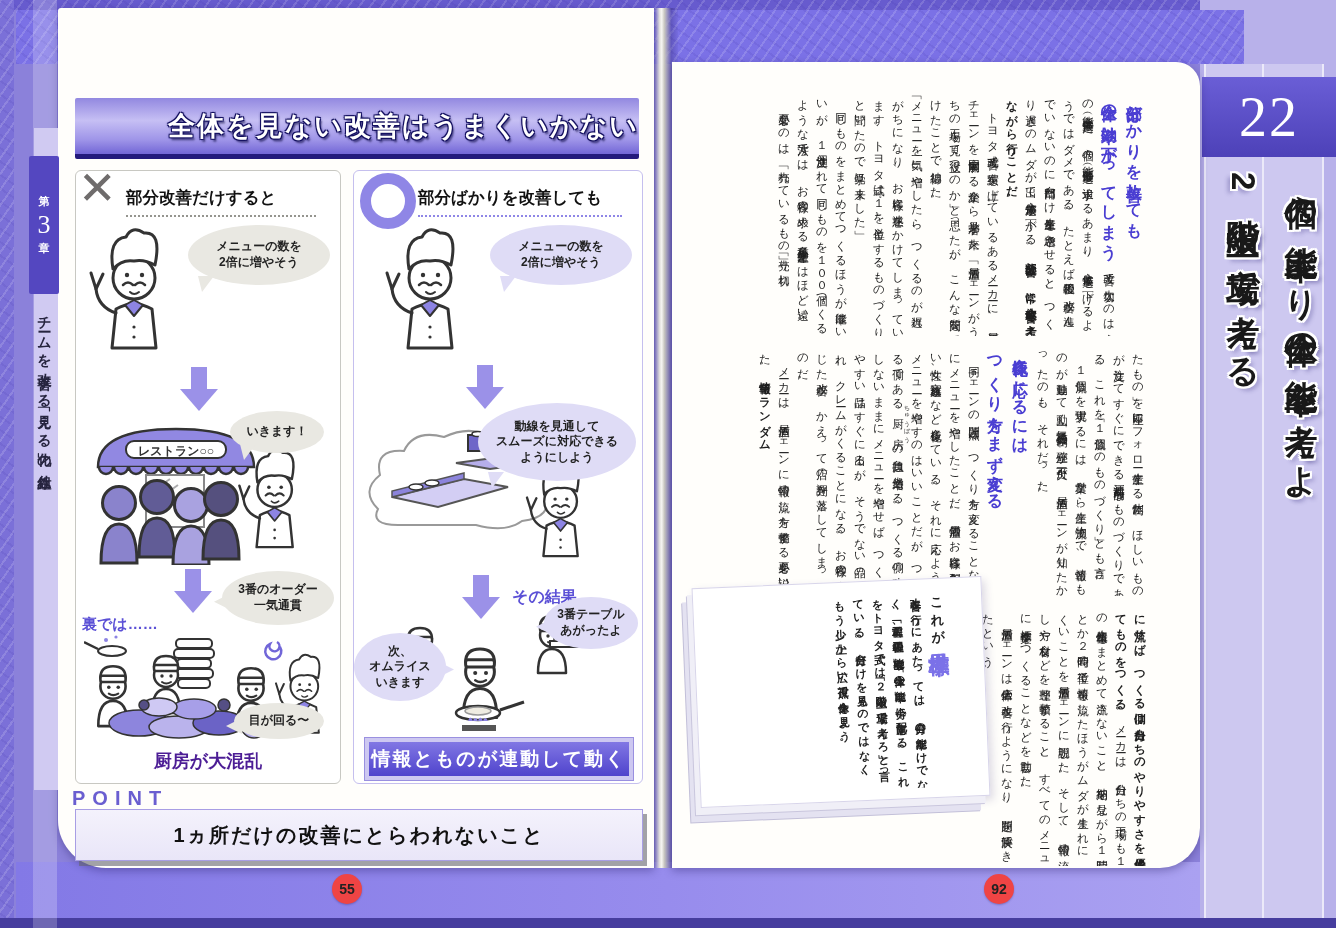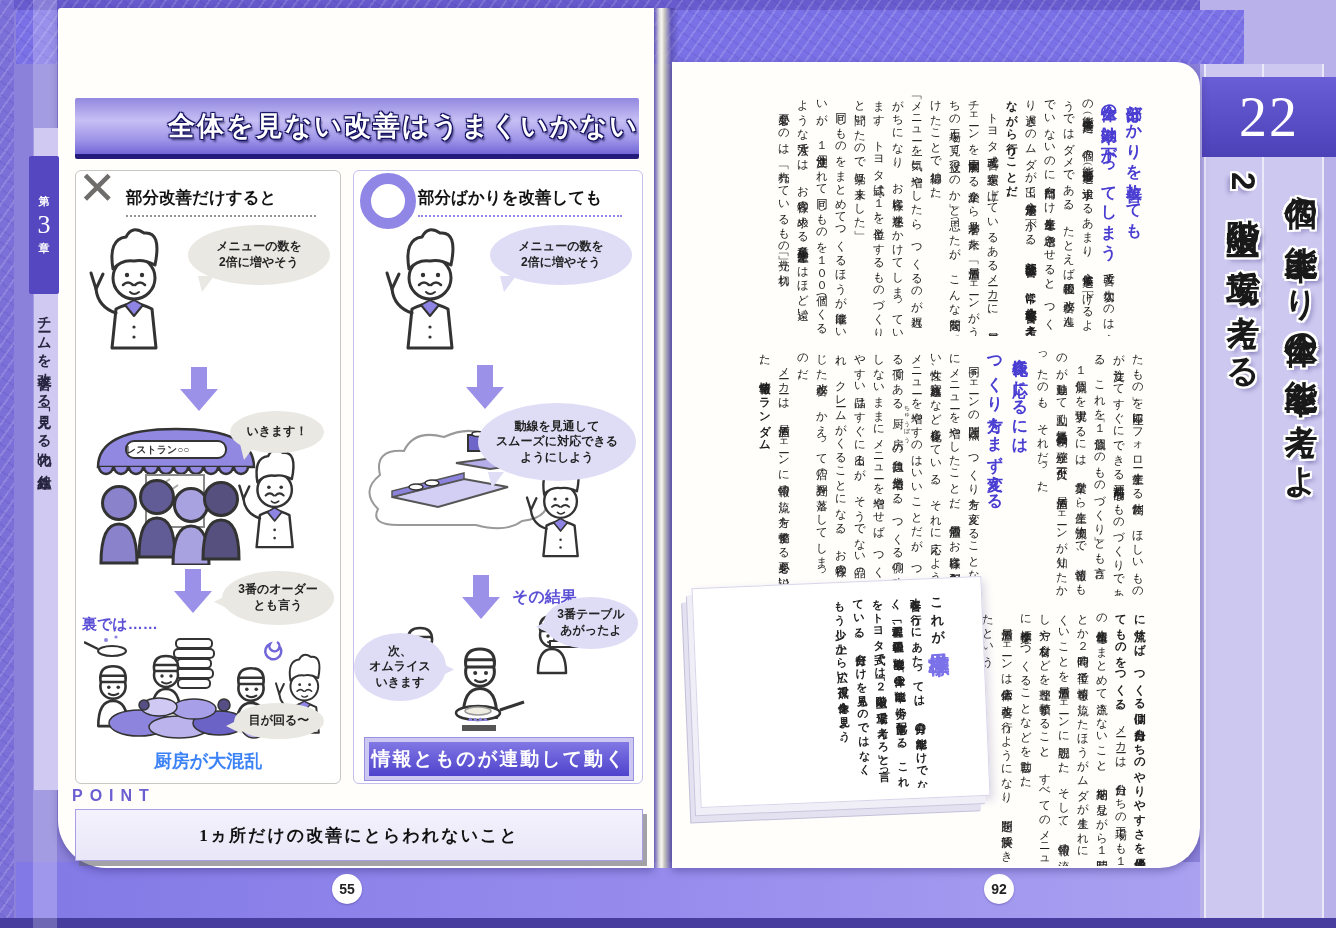--- a/index.html
+++ b/index.html
@@ -41,31 +41,31 @@
   .bub::after{content:"";position:absolute;width:16px;height:16px;background:inherit;}
   .tail-bl::after{left:10px;bottom:-7px;clip-path:polygon(0 0,100% 0,25% 100%);}
   .tail-l::after{left:-8px;top:42%;clip-path:polygon(100% 0,100% 100%,0 50%);}
   .tail-r::after{right:-8px;top:42%;clip-path:polygon(0 0,0 100%,100% 50%);}
   
   .arrow{position:absolute;width:38px;height:44px;}
   .arrow .st{position:absolute;left:11px;top:0;width:16px;height:23px;background:#9b91e8;}
   .arrow .hd{position:absolute;left:0;top:22px;width:0;height:0;
     border-left:19px solid transparent;border-right:19px solid transparent;border-top:22px solid #9b91e8;}
   .lbl-purple{color:#5b50d6;font-weight:900;}
-  .caption{font-size:18px;font-weight:900;color:#3b82f6;text-align:center;}
+  .caption{font-size:18px;font-weight:900;color:#4c1d95;text-align:center;}
   
   .banner-out{left:10px;top:566px;width:268px;height:42px;background:#cdc8f1;border:1px solid #9a90e0;}
   .banner-in{position:absolute;inset:4px;background:linear-gradient(180deg,#8177e4,#4f43cc);
     display:flex;align-items:center;justify-content:center;color:#fff;font-size:19px;font-weight:900;letter-spacing:2px;}
   
-  .pointlbl{left:14px;top:779px;color:#6a5ed0;font-size:16px;font-weight:900;letter-spacing:7px;}
+  .pointlbl{left:14px;top:779px;color:#6a5ed0;font-size:20px;font-weight:900;letter-spacing:7px;}
   .pointbox{left:17px;top:801px;width:566px;height:50px;border:1.5px solid #a89ee4;
     background:linear-gradient(180deg,#f4f2fc,#e9e6f8);box-shadow:4px 5px 0 rgba(100,100,112,.6);
     display:flex;align-items:center;justify-content:center;}
-  .pointbox span{font-size:17px;font-weight:900;color:#111;letter-spacing:2px;font-family:Liberation Serif, serif;}
+  .pointbox span{font-size:20px;font-weight:900;color:#111;letter-spacing:2px;}
   
   .vtext{writing-mode:vertical-rl;text-orientation:mixed;white-space:pre-line;overflow:hidden;
     font-family:"Liberation Serif","DejaVu Serif",serif;color:#1f1f1f;
     font-size:11.5px;line-height:19px;letter-spacing:1px;}
   .subhead{font-family:"Liberation Sans","DejaVu Sans",sans-serif;font-weight:900;color:#4a3ed2;
     font-size:16px;line-height:25px;letter-spacing:1px;}
   .bbold{font-family:"Liberation Sans","DejaVu Sans",sans-serif;font-weight:700;}
   ruby rt{font-size:6px;}
   
   .note{left:24px;top:520px;width:288px;height:218px;transform:rotate(-2.4deg);background:#fff;
@@ -86,23 +86,23 @@
     text-shadow:2px 0 0 #fff,-2px 0 0 #fff,0 2px 0 #fff,0 -2px 0 #fff,2px 2px 0 #fff,-2px -2px 0 #fff,2px -2px 0 #fff,-2px 2px 0 #fff,4px 4px 4px rgba(50,40,120,.35);}
   
   .tabstripe{left:33px;top:0;width:24px;height:928px;background:rgba(255,255,255,.22);}
   .tablight{left:34px;top:128px;width:24px;height:662px;background:#d0caf2;}
   .tabdark{left:29px;top:156px;width:30px;height:138px;background:#5447c0;border-radius:2px;
     display:flex;flex-direction:column;align-items:center;justify-content:center;color:#fff;}
   .tabdark .sm{font-size:11px;font-weight:700;}
   .tabdark .num{font-size:26px;font-family:"Liberation Serif","DejaVu Serif",serif;line-height:1.2;}
   .tabtitle{left:36px;top:306px;writing-mode:vertical-rl;font-size:14px;font-weight:700;color:#26243f;letter-spacing:2px;}
   
-  .pgc{width:30px;height:30px;border-radius:50%;background:#ffffff;display:flex;align-items:center;justify-content:center;
+  .pgc{width:30px;height:30px;border-radius:50%;background:#ef4444;display:flex;align-items:center;justify-content:center;
     font-size:14px;font-weight:700;color:#222;box-shadow:0 1px 2px rgba(30,20,90,.3);}
-  .awnlbl{position:absolute;font-size:10px;font-weight:700;color:#333;}
+  .awnlbl{position:absolute;font-size:12px;font-weight:700;color:#333;text-align:center;}
 </style>
 </head>
 <body>
 
 <div id="stage" class="pat">
 
   <svg width="0" height="0" style="position:absolute">
     <defs>
       <g id="chef" stroke="#333" stroke-width="3" stroke-linecap="round" stroke-linejoin="round">
         <path d="M30,127 L34,88 Q52,78 70,88 L74,127 Z" fill="#fff"></path>
@@ -191,21 +191,21 @@
         <use href="#chef" transform="translate(148,28) scale(0.82)"></use>
       </svg>
       <div class="awnlbl" style="left:50px;top:272px;width:100px;">レストラン○○</div>
       <div class="bub gray tail-bl" style="left:154px;top:240px;width:94px;height:42px;">いきます！</div>
 
       <div class="arrow" style="left:98px;top:398px;">
           <i class="st"></i>
           <i class="hd"></i>
         </div>
       <div class="bub gray tail-l" style="left:146px;top:400px;width:112px;height:54px;">3番のオーダー
-とも言う</div>
+一気通貫</div>
 
       <div class="abs lbl-purple" style="left:6px;top:444px;font-size:15px;">裏では……</div>
 
       <svg class="abs" style="left:8px;top:464px;" width="245" height="108" viewBox="0 0 245 108">
         <g stroke="#333" fill="#fff" stroke-width="2">
           <rect x="92" y="4" width="36" height="9" rx="4"></rect>
             <rect x="90" y="14" width="40" height="9" rx="4"></rect>
           <rect x="93" y="24" width="34" height="9" rx="4"></rect>
             <rect x="91" y="34" width="38" height="9" rx="4"></rect>
           <rect x="94" y="44" width="32" height="9" rx="4"></rect>

